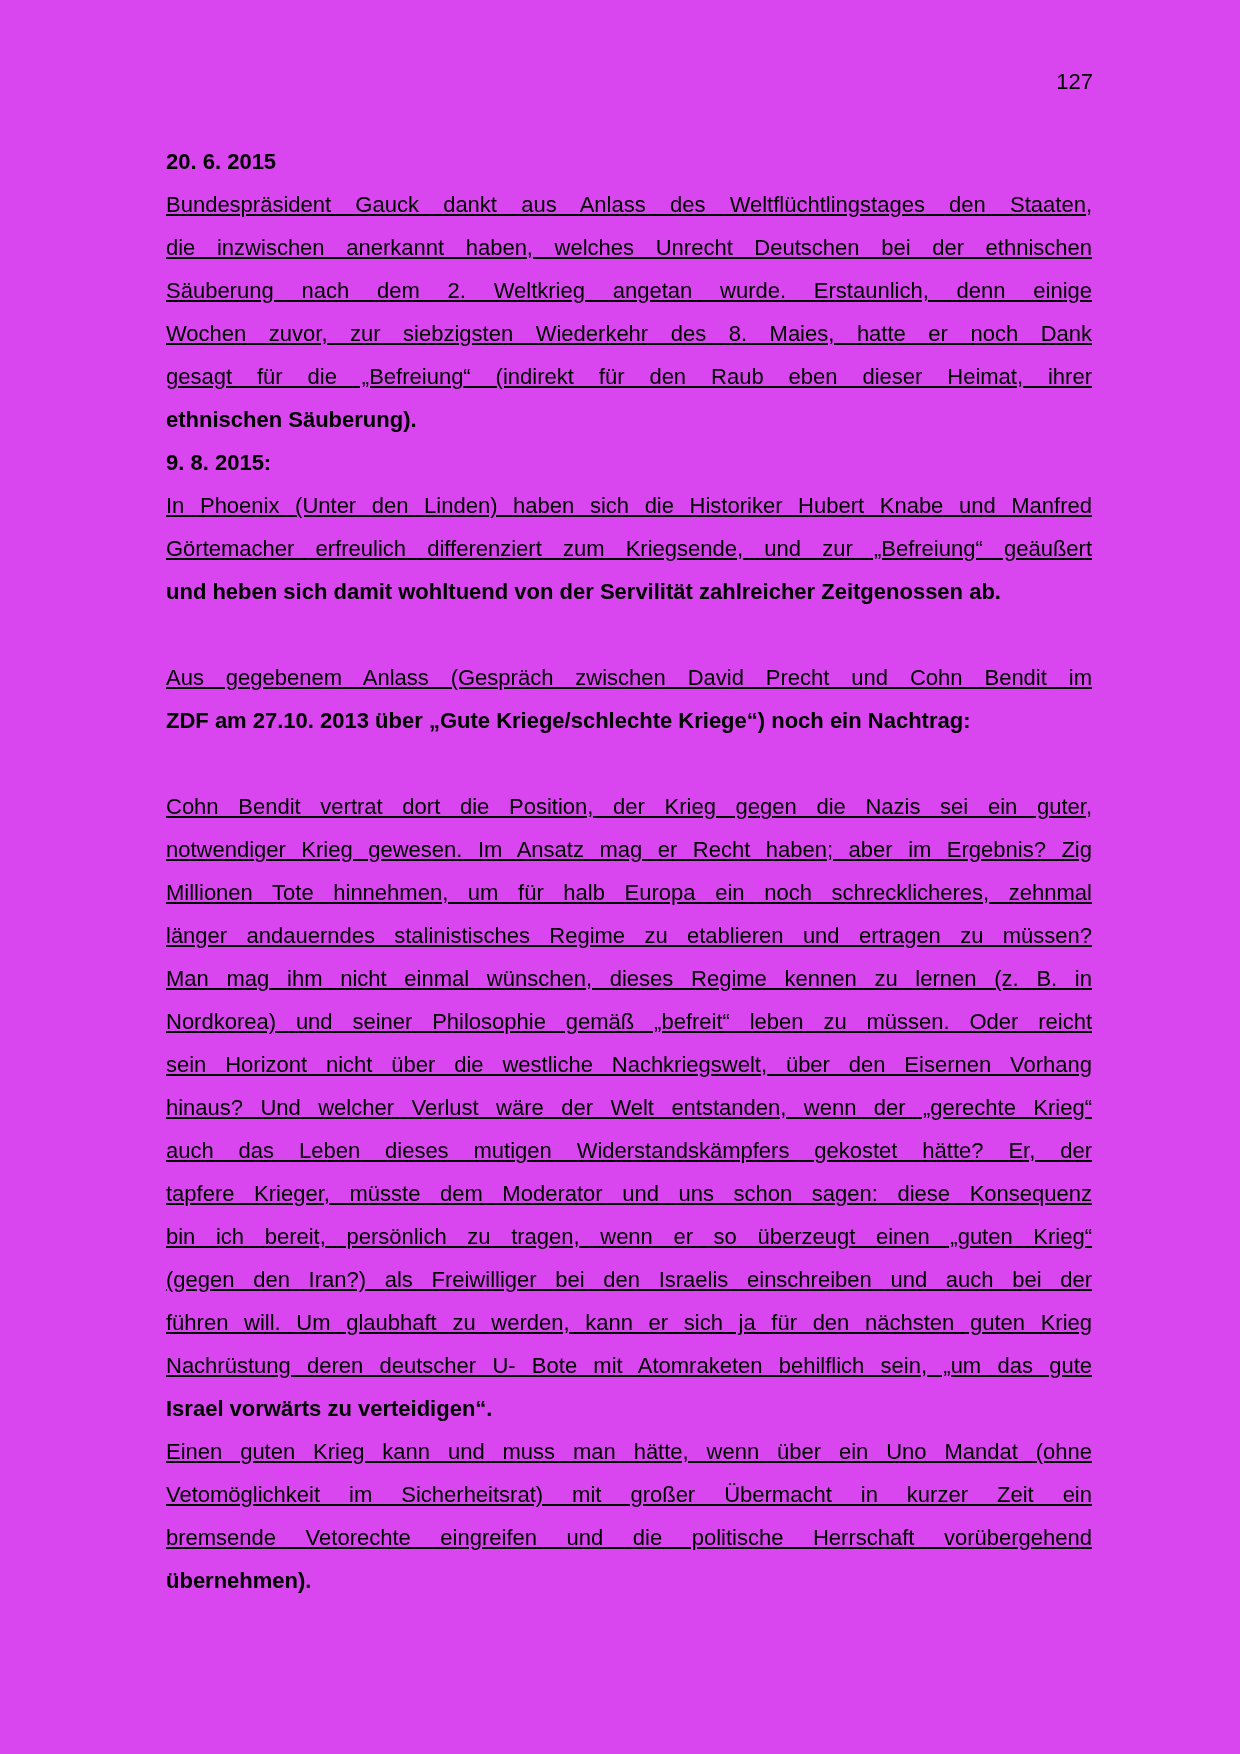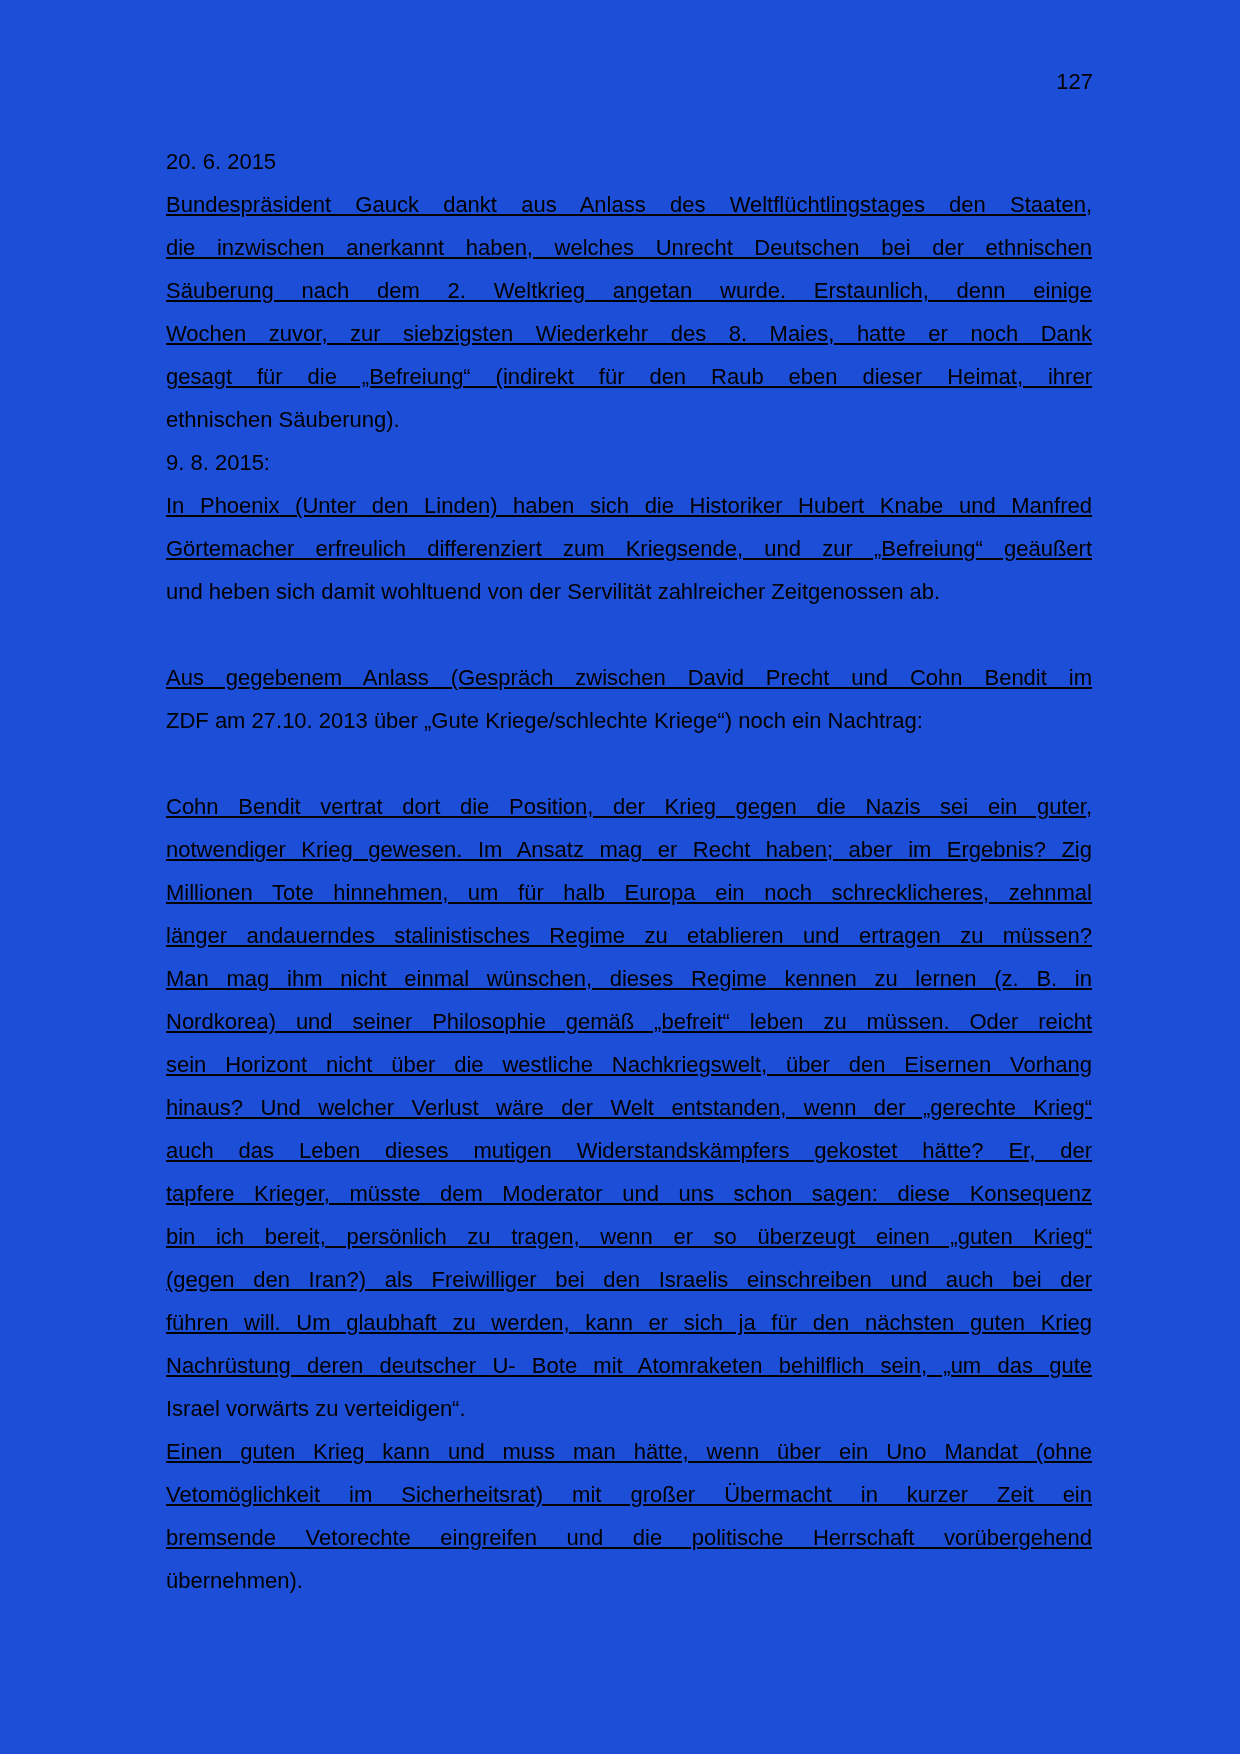--- a/index.html
+++ b/index.html
@@ -12,21 +12,21 @@
     width: 1240px;
     height: 1754px;
     position: relative;
     font-family: "Liberation Sans", "DejaVu Sans", sans-serif;
     color: #000000;
     overflow: hidden;
   }
   .page {
     position: absolute;
     inset: 0;
-    background: #1d4ed8;
+    background: #d946ef;
     padding-left: 11px;
   }
   .page-number {
     position: absolute;
     top: 70px;
     right: 147px;
     font-size: 22px;
     line-height: 24px;
     color: #000000;
   }
@@ -44,20 +44,21 @@
     overflow: visible;
   }
   .line.justify {
     text-align: justify;
     text-align-last: justify;
     text-decoration: underline;
   }
   .line.left {
     text-align: left;
     text-align-last: left;
+    font-weight: bold;
   }
   .line.blank {
     
   }
 </style>
 </head>
 <body>
 
 <div class="page">
   <div class="page-number">127</div>

